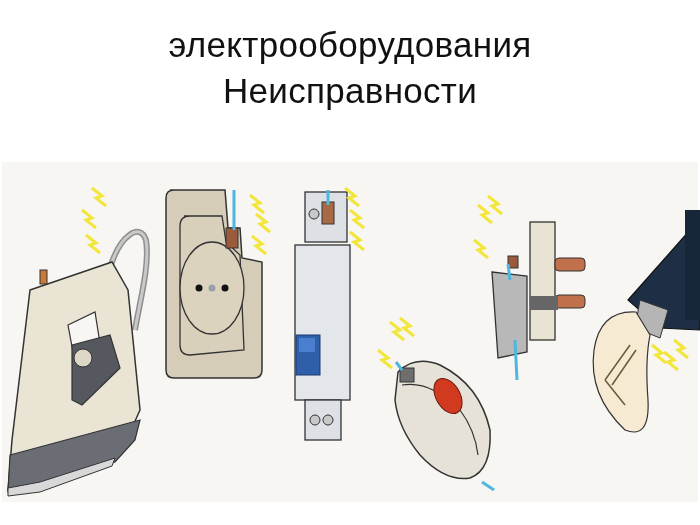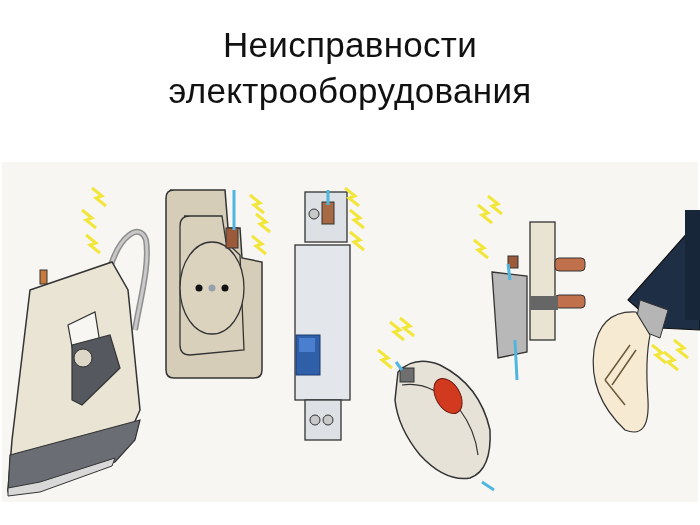--- a/index.html
+++ b/index.html
@@ -7,22 +7,22 @@
          font-family:"Liberation Sans", "DejaVu Sans", sans-serif; }
   .title { position:absolute; left:0; top:22px; width:700px; text-align:center;
            font-size:35px; line-height:46px; color:#111111; letter-spacing:0.3px; }
   .panel { position:absolute; left:2px; top:162px; width:696px; height:340px; background:#f7f6f3; }
   svg.art { position:absolute; left:0; top:0; }
 </style>
 </head>
 <body>
 
 <div class="title">
+  <div>электрооборудования</div>
   <div>Неисправности</div>
-  <div>электрооборудования</div>
 </div>
 
 <div class="panel"></div>
 
 <svg class="art" width="700" height="525" viewBox="0 0 700 525">
   <defs>
     <g id="spark">
       <polyline points="0,0 10,8 4,10 14,18" fill="none" stroke="#f2e63a" stroke-width="3" stroke-linejoin="miter"></polyline>
     </g>
   </defs>

